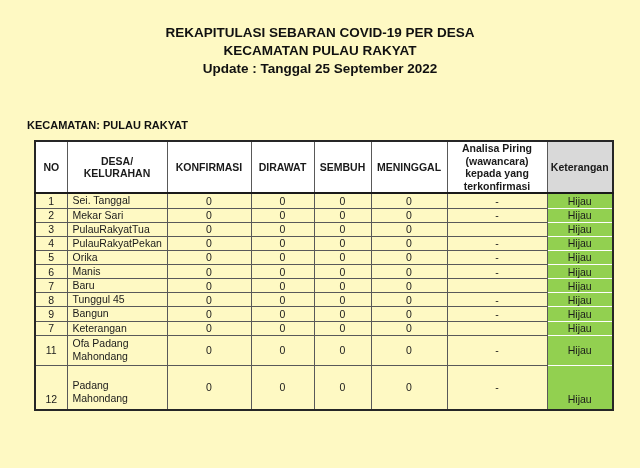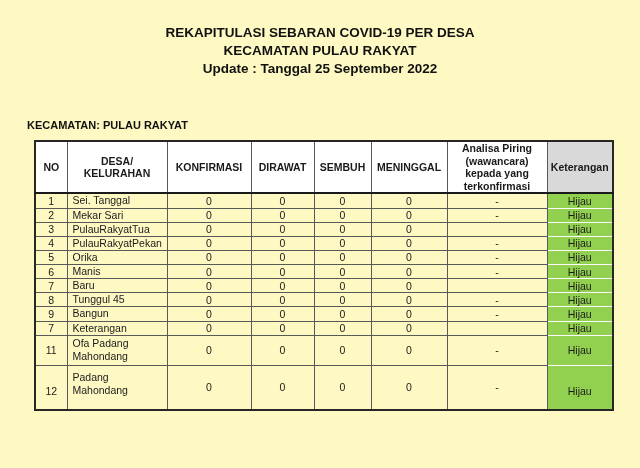--- a/index.html
+++ b/index.html
@@ -58,21 +58,21 @@
   tbody tr.rh  { height: 14px; }
   tbody tr.r11 { height: 30px; }
   tbody tr.r12 { height: 45px; }
   tbody tr.rt  { height: 15px; }
   td.desa { text-align: left; padding-left: 5px; line-height: 1.25; }
   td.green {
     background: var(--hijau, #92d050);
     border-top: 1px solid #fdfdfd;
     border-bottom: 1px solid #fdfdfd;
   }
-  tr.r12 td.vb { vertical-align: bottom; padding-bottom: 12px; }
+  tr.r12 td.vb { vertical-align: bottom; padding-bottom: 4px; }
   tr.rt td {
     background: var(--gray, #d9d9d9);
     font-weight: bold;
     border-top: 2px solid #262626;
   }
   tr.rt td.total-label { letter-spacing: 1.5px; }
 </style>
 </head>
 <body>
 

